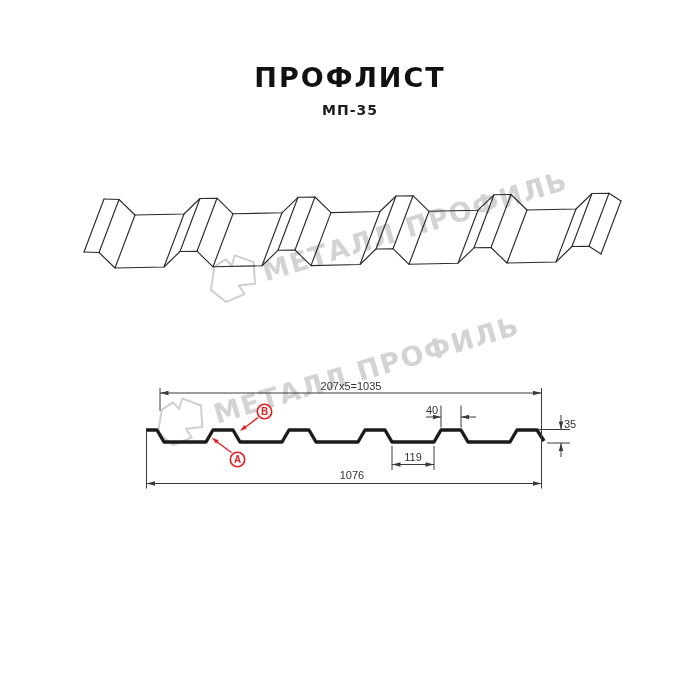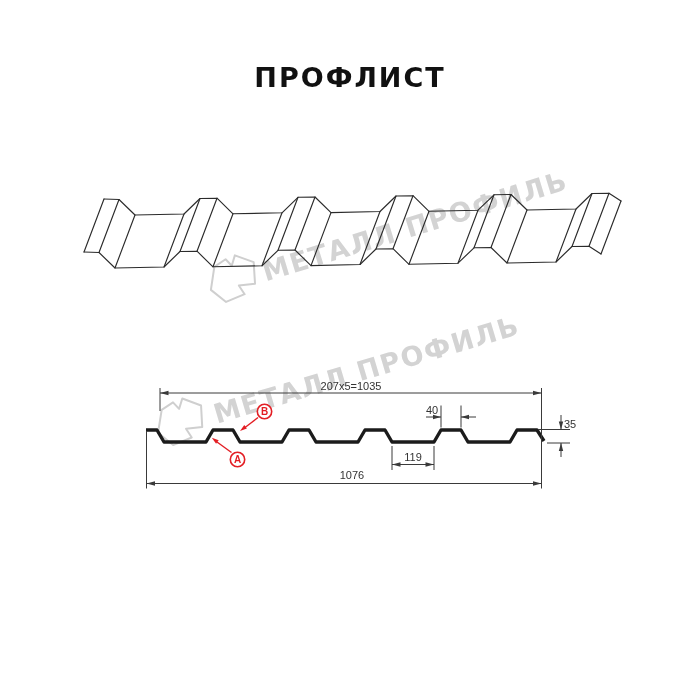--- a/index.html
+++ b/index.html
@@ -38,20 +38,21 @@
   .red-fill{fill:#e31e24;stroke:none;}
   .marker-circle{fill:#ffffff;stroke:#e31e24;stroke-width:1.6;}
   .marker-letter{font-size:10px;font-weight:700;fill:#e31e24;font-family:"Liberation Sans",sans-serif;}
 </style>
 </head>
 <body>
 
 <div class="canvas">
 
   <div class="title">ПРОФЛИСТ</div>
+  <div class="subtitle">МП-35</div>
 
   <svg width="700" height="700" viewBox="0 0 700 700">
 
     <g transform="translate(213,307) rotate(-17)">
       <path class="wm-logo" d="M3,-17 L13,-38 L26,-42 L30,-34 L36,-43 L52,-31 L47,-10 L31,-13 L34,-3 L14,-1 Z"></path>
       <text class="wm-text" x="58" y="-9">МЕТАЛЛ ПРОФИЛЬ</text>
     </g>
 
     <g class="sheet3d">
 

